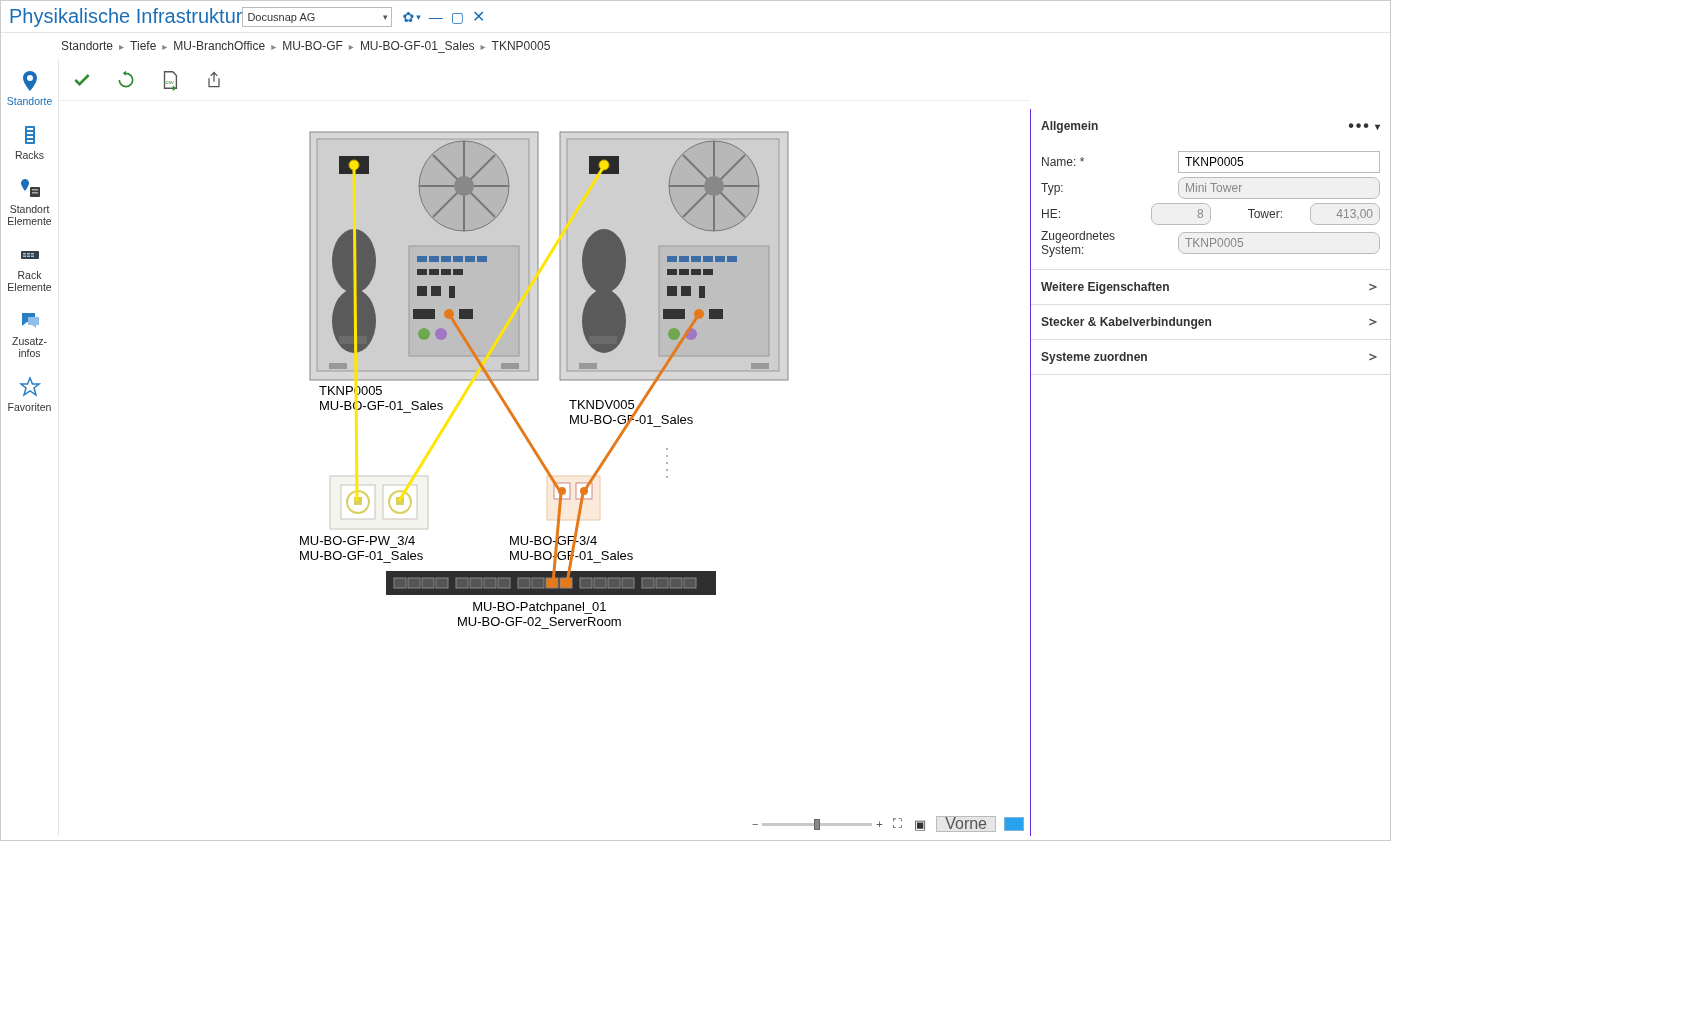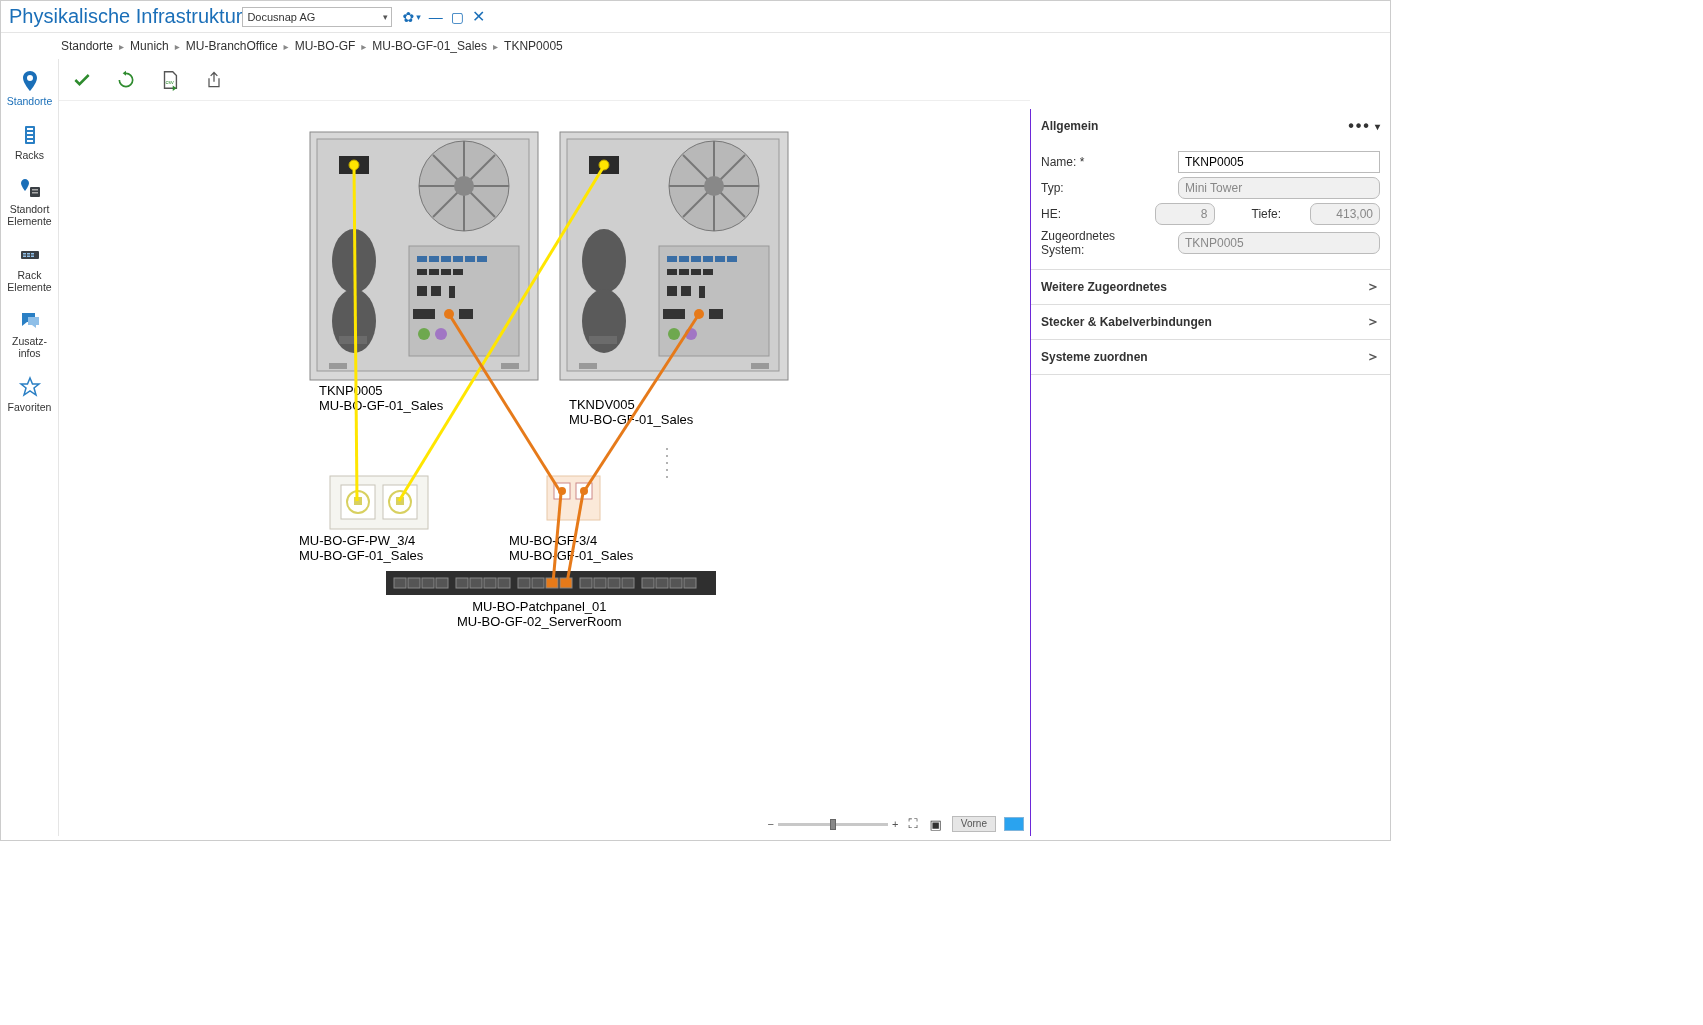--- a/index.html
+++ b/index.html
@@ -35,21 +35,21 @@
   .toolbar { height:42px; display:flex; align-items:center; gap:18px; padding-left:10px; border-bottom:1px solid #eee; }
   .toolbar .tbtn { width:26px; height:26px; display:flex; align-items:center; justify-content:center; cursor:pointer; }
   .canvas-wrap { flex:1; position:relative; overflow:hidden; }
   .label { position:absolute; font-size:13px; color:#000; white-space:nowrap; }
 
   
   .bottombar { position:absolute; right:6px; bottom:4px; display:flex; align-items:center; gap:8px; font-size:11px; color:#555; }
   .bottombar .zoom { display:flex; align-items:center; gap:4px; }
   .bottombar .zoomtrack { width:110px; height:3px; background:#c8c8c8; position:relative; }
   .bottombar .zoomthumb { position:absolute; top:-4px; left:52px; width:6px; height:11px; background:#888; border:1px solid #666; }
-  .bottombar .btn { padding:0 8px; height:16px; line-height:14px; border:1px solid #bbb; background:#e6e6e6; font-size:10px; cursor:pointer; }
+  .bottombar .btn { padding:0 8px; height:16px; line-height:14px; border:1px solid #bbb; background:#e6e6e6; font-size:16px; cursor:pointer; }
   .bottombar .color { width:20px; height:14px; background:#2aa3ef; border:1px solid #7fb5dc; }
   .bottombar .ico { cursor:pointer; padding:0 2px; color:#333; font-size:13px; }
 
   
   .proppanel { width:360px; border-left:1px solid #6d28d9; display:flex; flex-direction:column; font-size:12px; margin-top:50px; }
   .section { border-bottom:1px solid #ddd; }
   .sechdr { display:flex; align-items:center; justify-content:space-between; padding:8px 10px; font-weight:600; color:#333; cursor:pointer; }
   .sechdr .chev { font-size:14px; color:#555; }
   .secmenu { font-size:16px; letter-spacing:2px; color:#333; cursor:pointer; }
   .fields { padding:4px 10px 8px 10px; }
@@ -88,21 +88,21 @@
         <span>—</span>
         <span>▢</span>
         <span style="font-size:16px;">✕</span>
       </div>
     </div>
   </div>
 
   <div class="breadcrumb">
     <a>Standorte</a>
       <span class="sep">▸</span>
-    <a>Munich</a>
+    <a>Tiefe</a>
       <span class="sep">▸</span>
     <a>MU-BranchOffice</a>
       <span class="sep">▸</span>
     <a>MU-BO-GF</a>
       <span class="sep">▸</span>
     <a>MU-BO-GF-01_Sales</a>
       <span class="sep">▸</span>
     <a>TKNP0005</a>
   </div>
 
@@ -412,33 +412,33 @@
             <div class="flabel">Name: *</div>
             <input class="f1" value="TKNP0005" style="">
           </div>
           <div class="frow">
             <div class="flabel">Typ:</div>
             <input class="f1" readonly="" value="Mini Tower" style="">
           </div>
           <div class="frow">
             <div class="flabel">HE:</div>
             <input class="small" readonly="" value="8" style="">
-            <div style="width:50px; padding-left:10px;">Tiefe:</div>
+            <div style="width:50px; padding-left:10px;">Tower:</div>
             <input class="small" readonly="" style="width: 70px;" value="413,00">
           </div>
           <div class="frow">
             <div class="flabel">Zugeordnetes System:</div>
             <input class="f1" readonly="" value="TKNP0005" style="">
           </div>
         </div>
       </div>
 
       <div class="section">
         <div class="sechdr">
-          <span>Weitere Zugeordnetes</span>
+          <span>Weitere Eigenschaften</span>
           <span class="chev">＞</span>
         </div>
       </div>
       <div class="section">
         <div class="sechdr">
           <span>Stecker &amp; Kabelverbindungen</span>
           <span class="chev">＞</span>
         </div>
       </div>
       <div class="section">

